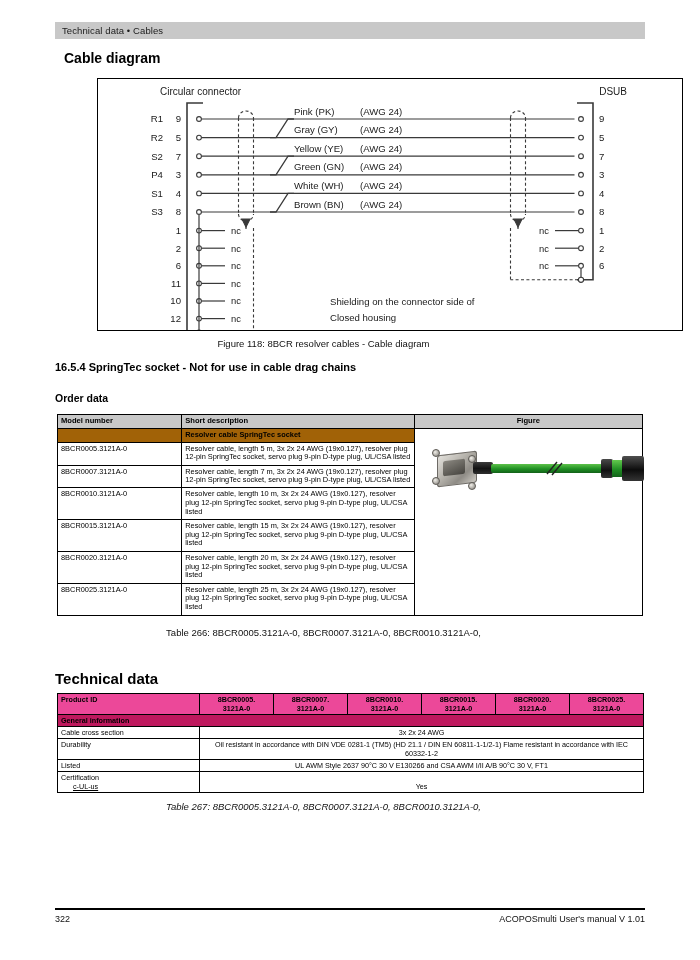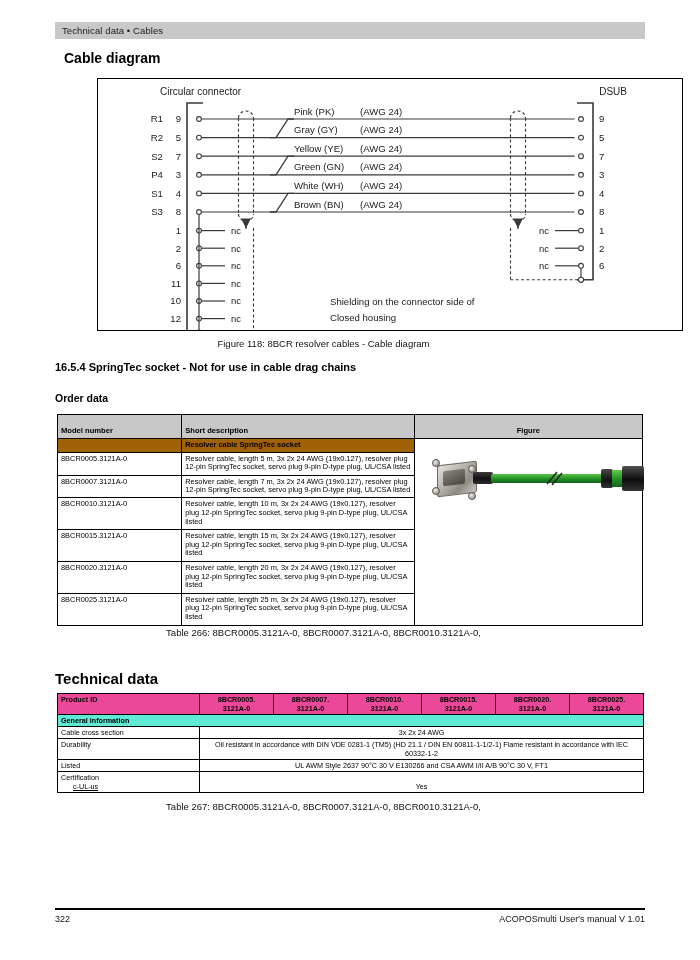--- a/index.html
+++ b/index.html
@@ -104,21 +104,21 @@
     vertical-align: top;
     padding: 2px 3px 2px 3px;
     font-size: 7.4px;
     line-height: 8.6px;
   }
   #order-data-table th {
     background: #c8c8c8;
     font-weight: bold;
     font-size: 7.6px;
     text-align: left;
-    padding-top: 12px;
+    padding-top: 2px;
     padding-bottom: 2px;
   }
   #order-data-table th.fig-head { text-align: center; }
   .col-model { width: 124px; }
   .col-desc  { width: 232px; }
   .col-fig   { width: 228px; }
   .subhead-cell {
     background: #a16207;
     font-weight: bold;
     font-size: 7.6px;
@@ -260,29 +260,29 @@
     font-weight: bold;
     text-align: center;
     font-size: 7.2px;
   }
   #technical-data-table th.row-label-head {
     text-align: left;
   }
   .td-label-col { width: 142px; }
   .td-val-col { width: 74px; }
   .td-group {
-    background: #5eead4;
+    background: #be185d;
     font-weight: bold;
     text-align: left !important;
   }
   .td-row-label { text-align: left; }
   .td-span-val { text-align: center; }
   .cert-sub { padding-left: 12px; text-decoration: underline; }
 
-  #table-267-caption { top: 801px; }
+  #table-267-caption { top: 801px; font-style: italic; }
 
   
   .footer-rule {
     position: absolute;
     left: 55px;
     top: 908px;
     width: 590px;
     height: 2px;
     background: #000;
   }

